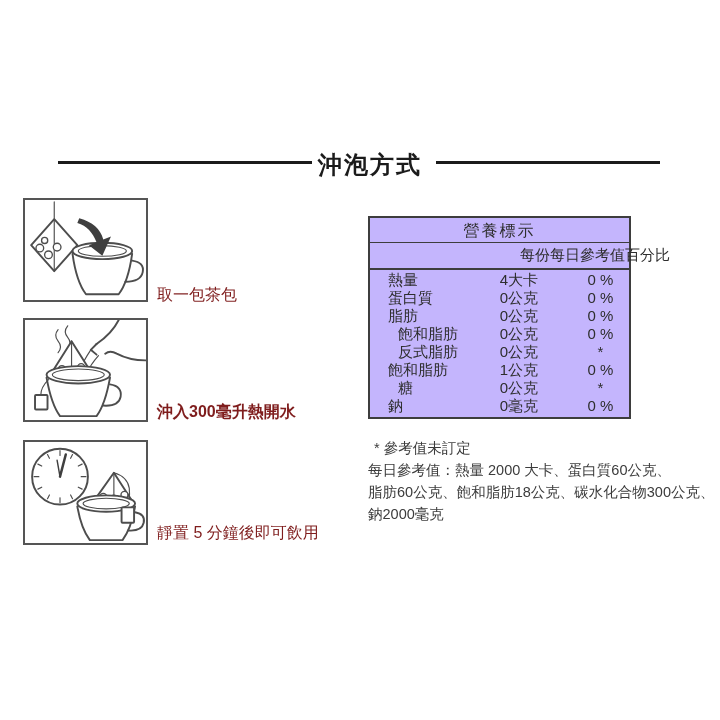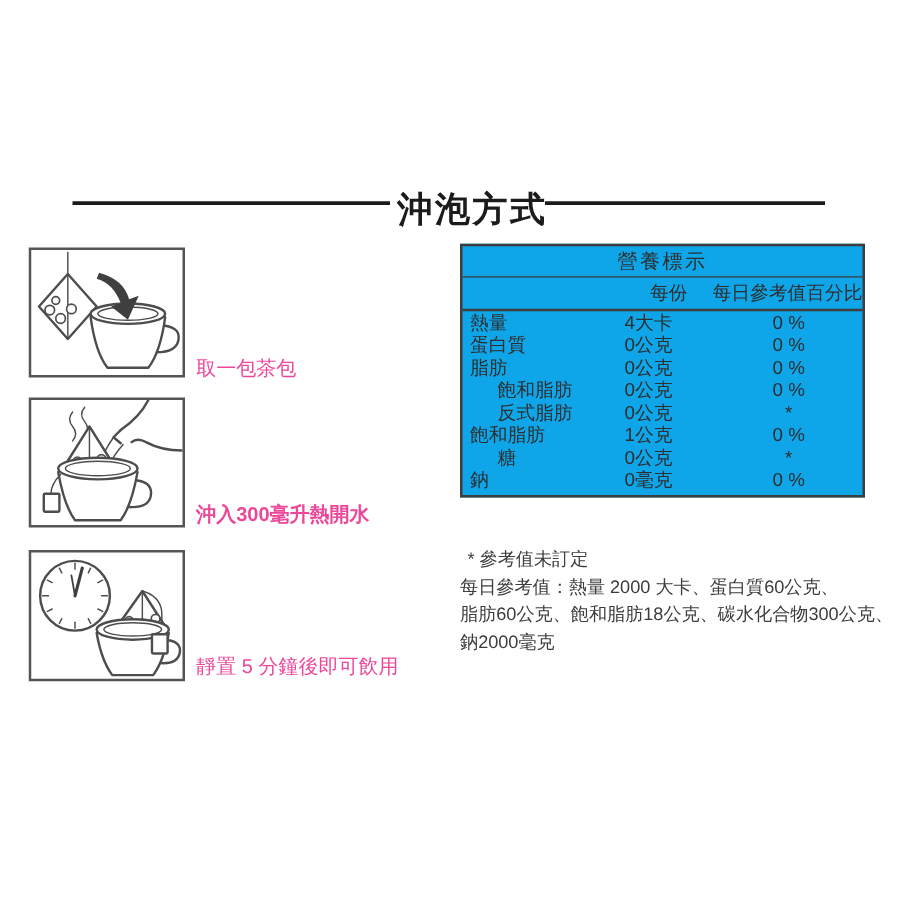--- a/index.html
+++ b/index.html
@@ -4,47 +4,47 @@
 <style>
   * { margin:0; padding:0; box-sizing:border-box; }
   html,body { width:720px; height:720px; background:#ffffff;
     font-family:"Liberation Sans","DejaVu Sans",sans-serif; color:#2e2e2e; }
   #canvas { position:relative; width:720px; height:720px; background:#fff; overflow:hidden; }
 
   
   .rule { position:absolute; height:3px; background:#1b1b1b; }
   #rule-left  { left:58px;  top:161px; width:254px; }
   #rule-right { left:436px; top:161px; width:224px; }
-  #page-title { position:absolute; left:318px; top:149px; font-size:28px;
+  #page-title { position:absolute; left:318px; top:149px; font-size:24px;
     font-weight:600; letter-spacing:2px; color:#1b1b1b; white-space:nowrap;text-align:right; }
 
   
   .step-box { position:absolute; left:23px; width:125px; height:104px;
     border:2px solid #555; background:#fff; }
   #step1-box { top:198px; } #step2-box { top:318px; } #step3-box { top:440px; height:105px; }
   .step-box svg { width:100%; height:100%; display:block; }
-  .step-label { position:absolute; left:157px; font-size:16px; color:#ec4899; white-space:nowrap; }
+  .step-label { position:absolute; left:157px; font-size:16px; color:#7f1d1d; white-space:nowrap; }
   #step1-label { top:285px; } #step2-label { top:402px;font-weight:bold; } #step3-label { top:523px; }
 
   
-  #nutrition { position:absolute; left:368px; top:195px; width:324px;
-    border:2px solid #3d3d3d; background:#0ea5e9; }
+  #nutrition { position:absolute; left:368px; top:216px; width:263px;
+    border:2px solid #3d3d3d; background:#c4b5fd; }
   .n-title { height:25px; line-height:25px; text-align:center; font-size:16px;
     border-bottom:1px solid #3d3d3d; letter-spacing:2px; }
   .n-serving { padding:2px 6px 3px 6px; border-bottom:3px solid #3d3d3d; }
   .n-serving .srow { font-size:15px; line-height:18px; white-space:nowrap; }
   .n-serving .sval { margin-left:10px; }
   .n-serving .sval2 { margin-left:8px; }
   .n-colhead { display:grid; grid-template-columns:92px 88px 1fr; align-items:center;
     height:27px; border-bottom:2px solid #3d3d3d; font-size:15px; }
   .n-colhead .c2, .n-colhead .c3 { text-align:right; white-space:nowrap; }
   #n-body .n-row { display:grid; grid-template-columns:110px 28px 64px 1fr;
     height:18px; line-height:18px; font-size:15px; align-items:center; }
   #n-body { padding:1px 0 2px 0; }
-  .n-label { padding-left:6px; white-space:nowrap; }
+  .n-label { padding-left:18px; white-space:nowrap; }
   .n-row.indent .n-label { padding-left:28px; }
   .n-amt { text-align:right; }
   .n-unit { padding-left:0; white-space:nowrap; }
   .n-dv { text-align:center; white-space:nowrap; }
 
   
   #n-notes { position:absolute; left:368px; top:437px; font-size:14.5px;
     line-height:22px; color:#3c3c3c; }
   #n-notes .note { white-space:nowrap; }
   #n-notes .note:first-child { padding-left:6px; }

